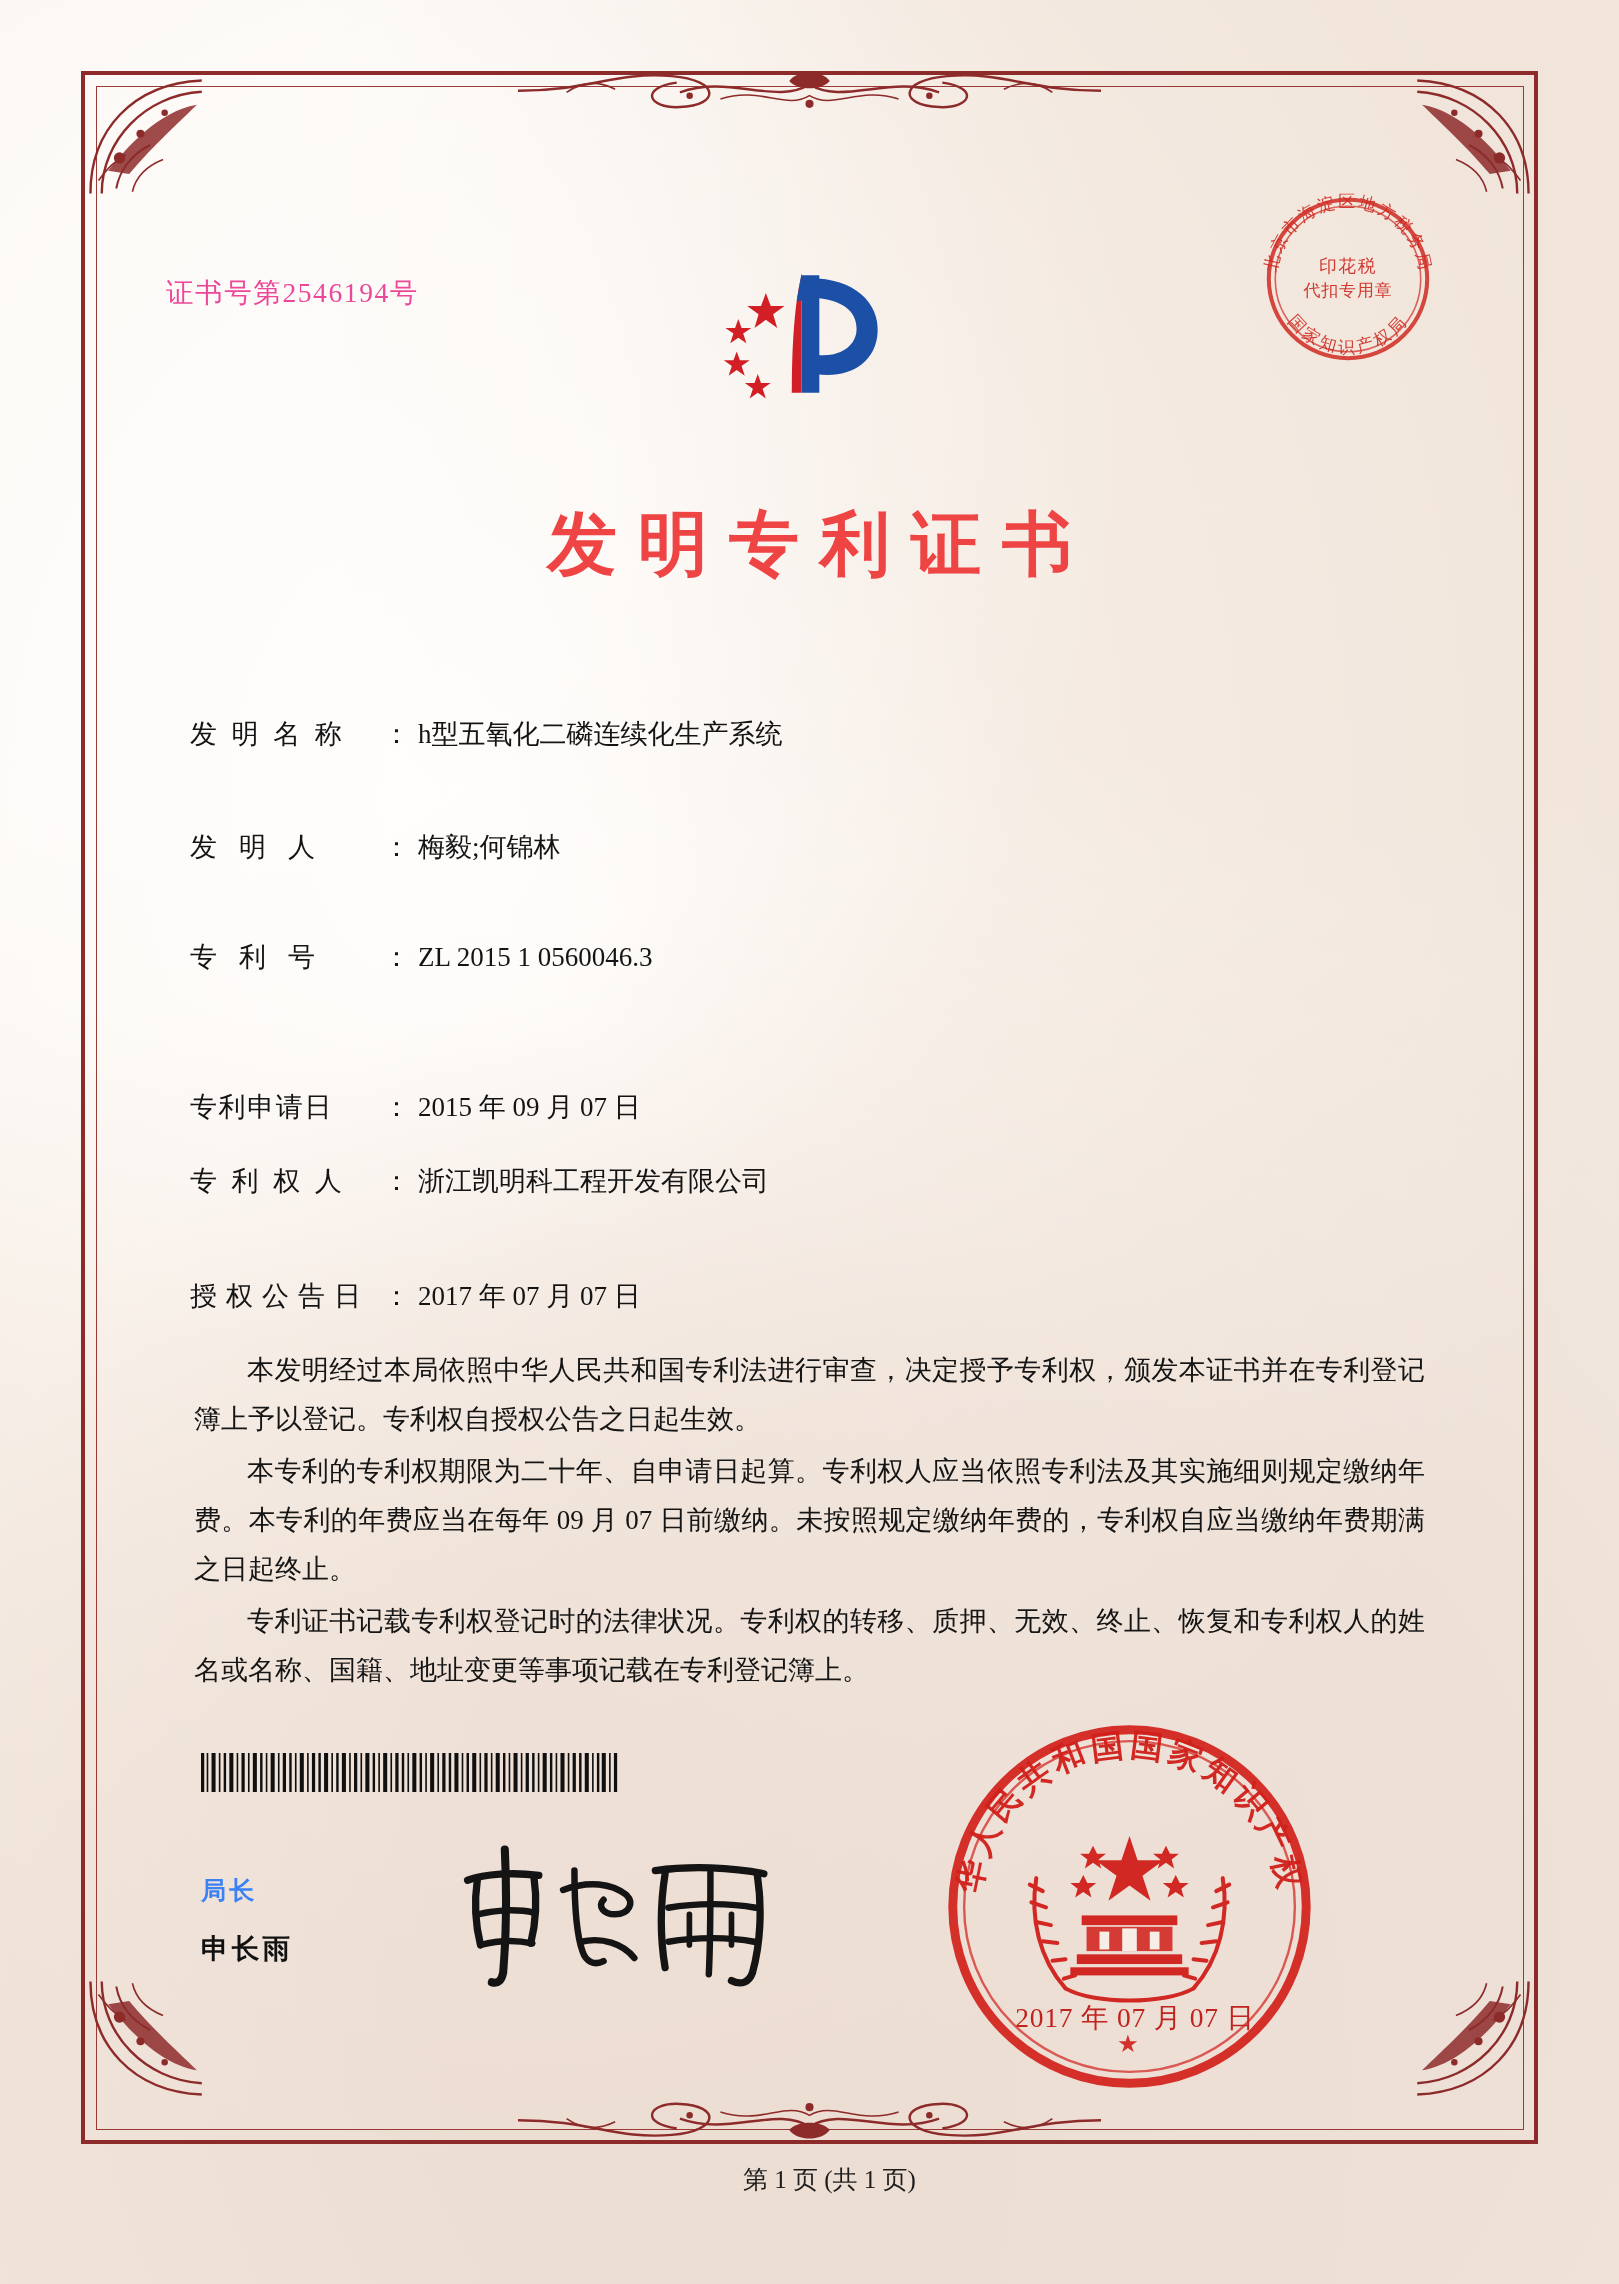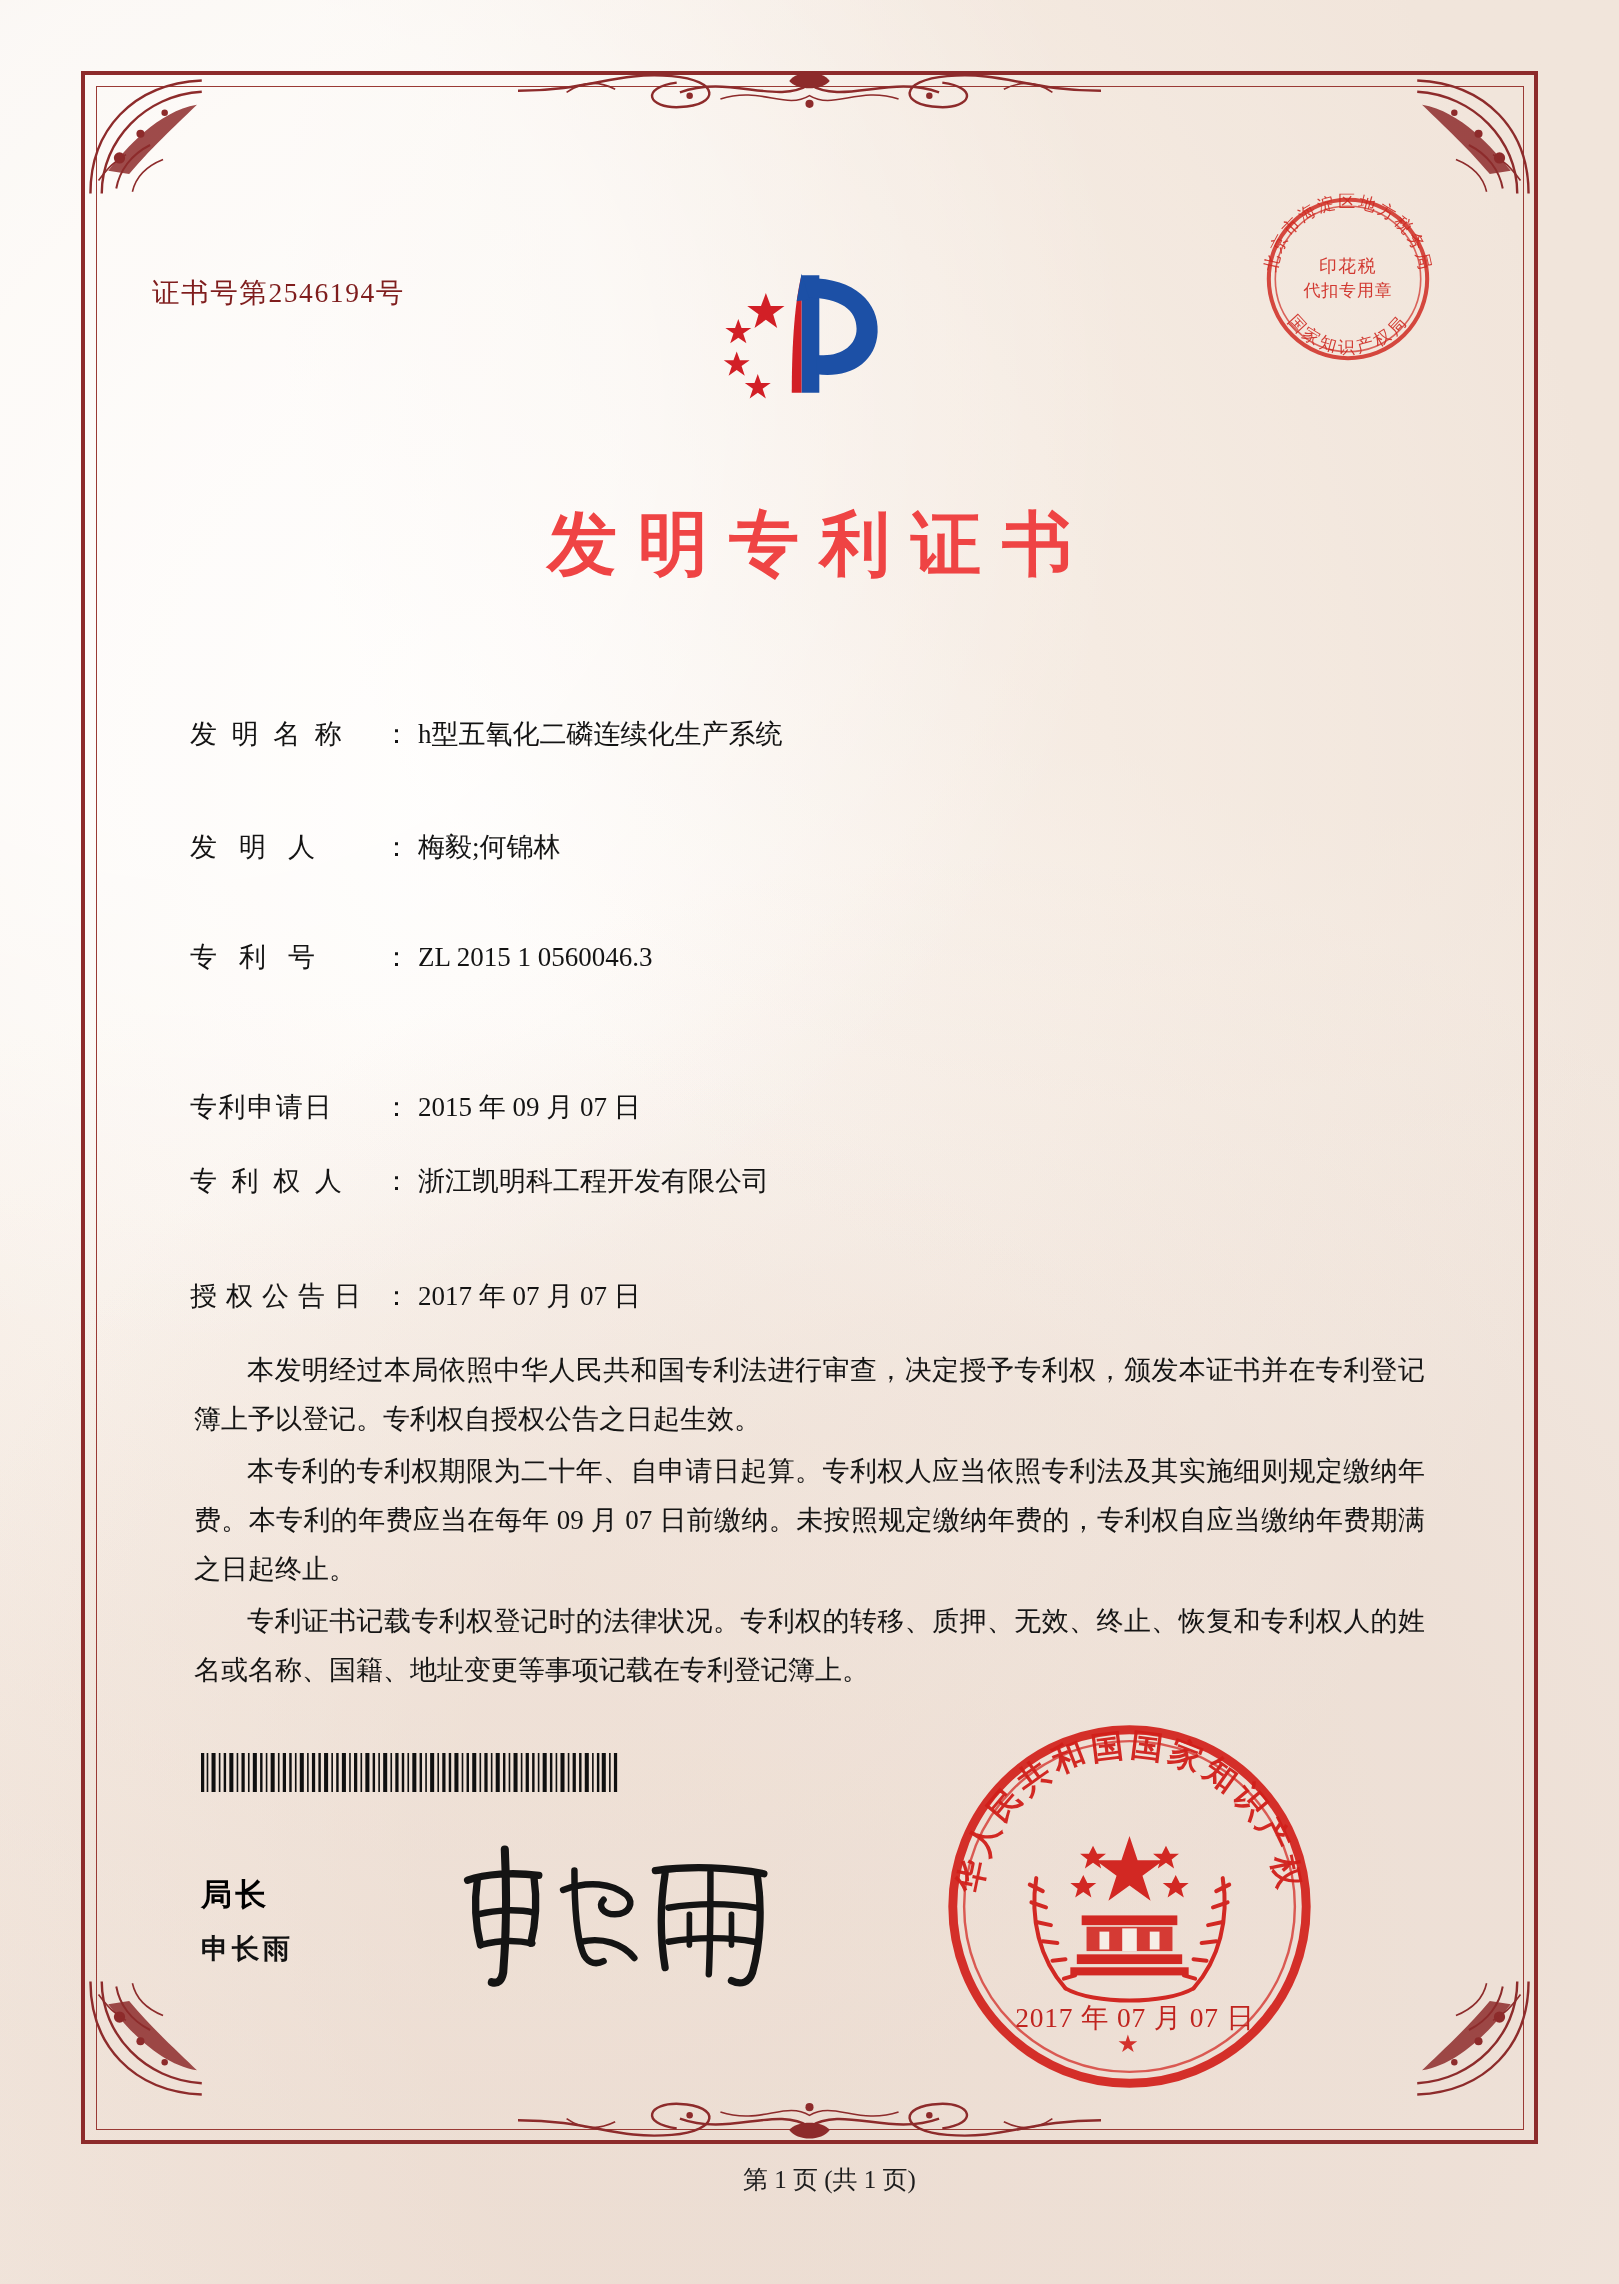--- a/index.html
+++ b/index.html
@@ -71,24 +71,24 @@
     position: absolute;
     left: 518px; top: 2073px;
     width: 583px; height: 70px;
     pointer-events: none;
     transform: scaleY(-1);
   }
 
   
   #cert-number {
     position: absolute;
-    left: 152px; top: 275px;
+    left: 166px; top: 275px;
     font-size: 27.5px;
     letter-spacing: 1.6px;
-    color: #7f1d1d;
+    color: #ec4899;
     white-space: nowrap;
   }
 
   #logo {
     position: absolute;
     left: 680px; top: 251px;
     width: 243px; height: 162px;
   }
 
   #stamp-tax {
@@ -162,24 +162,24 @@
   #barcode {
     position: absolute;
     left: 201px; top: 1753px;
     width: 421px; height: 39px;
   }
 
   
   #sig-label {
     position: absolute;
     left: 201px; top: 1874px;
-    font-size: 31px;
+    font-size: 25px;
     font-weight: bold;
     letter-spacing: 3.2px;
-    color: #000000;
+    color: #3b82f6;
   }
   #sig-name {
     position: absolute;
     left: 201px; top: 1931px;
     font-size: 27.5px;
     font-weight: bold;
     letter-spacing: 3.2px;
     color: #111;
   }
   #sig-handwritten {

